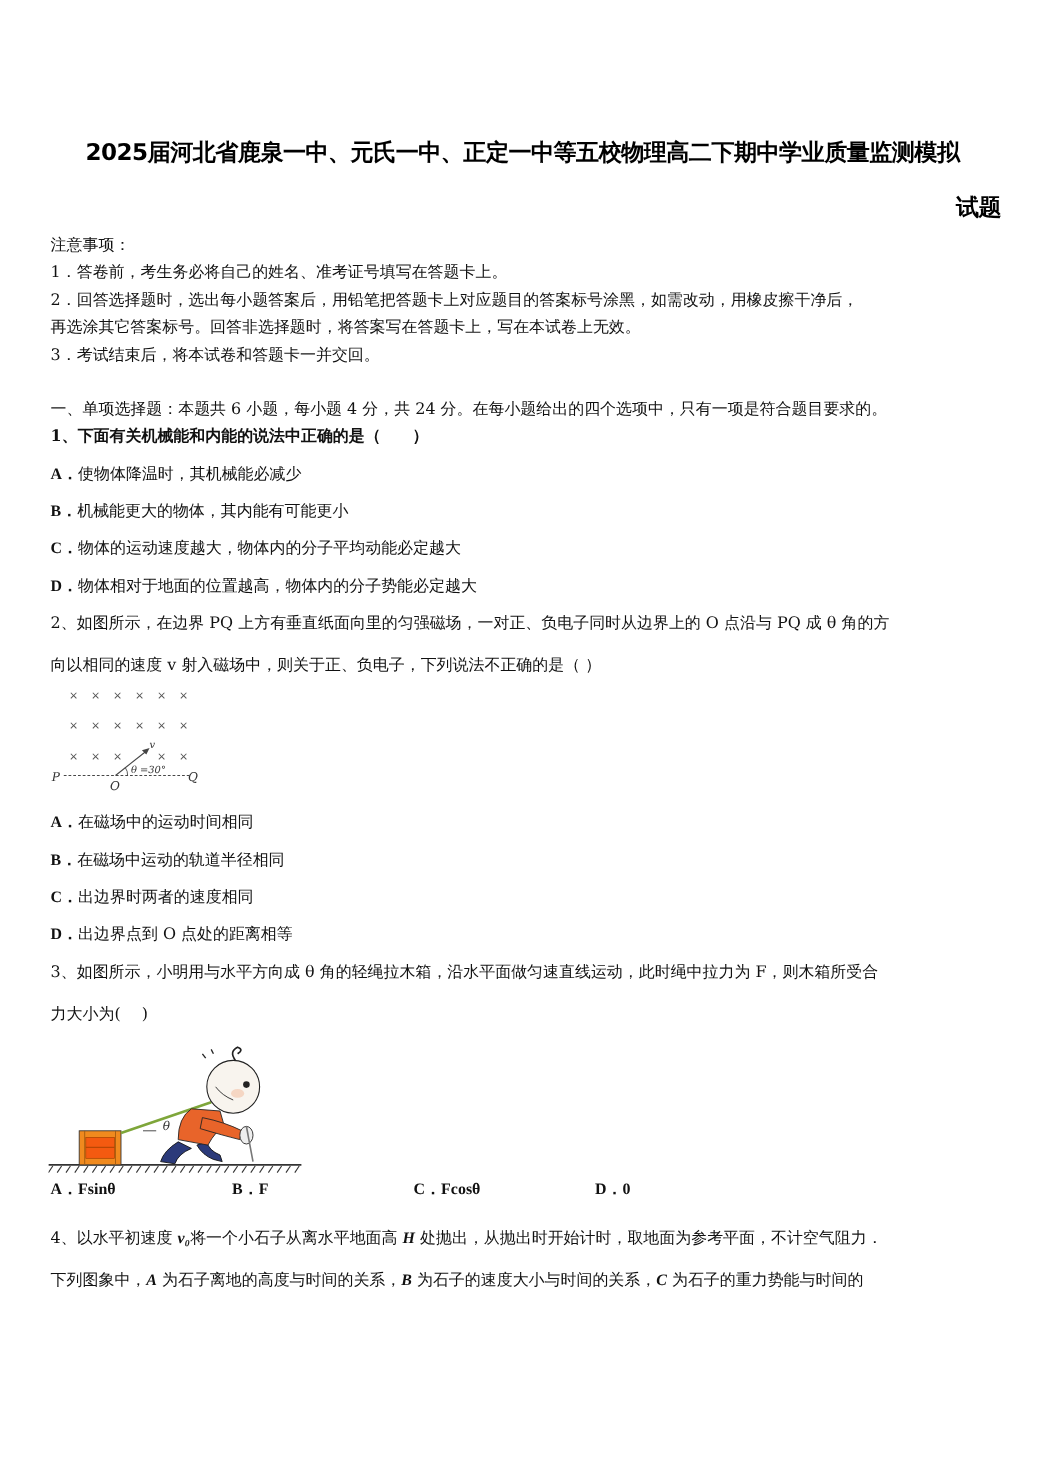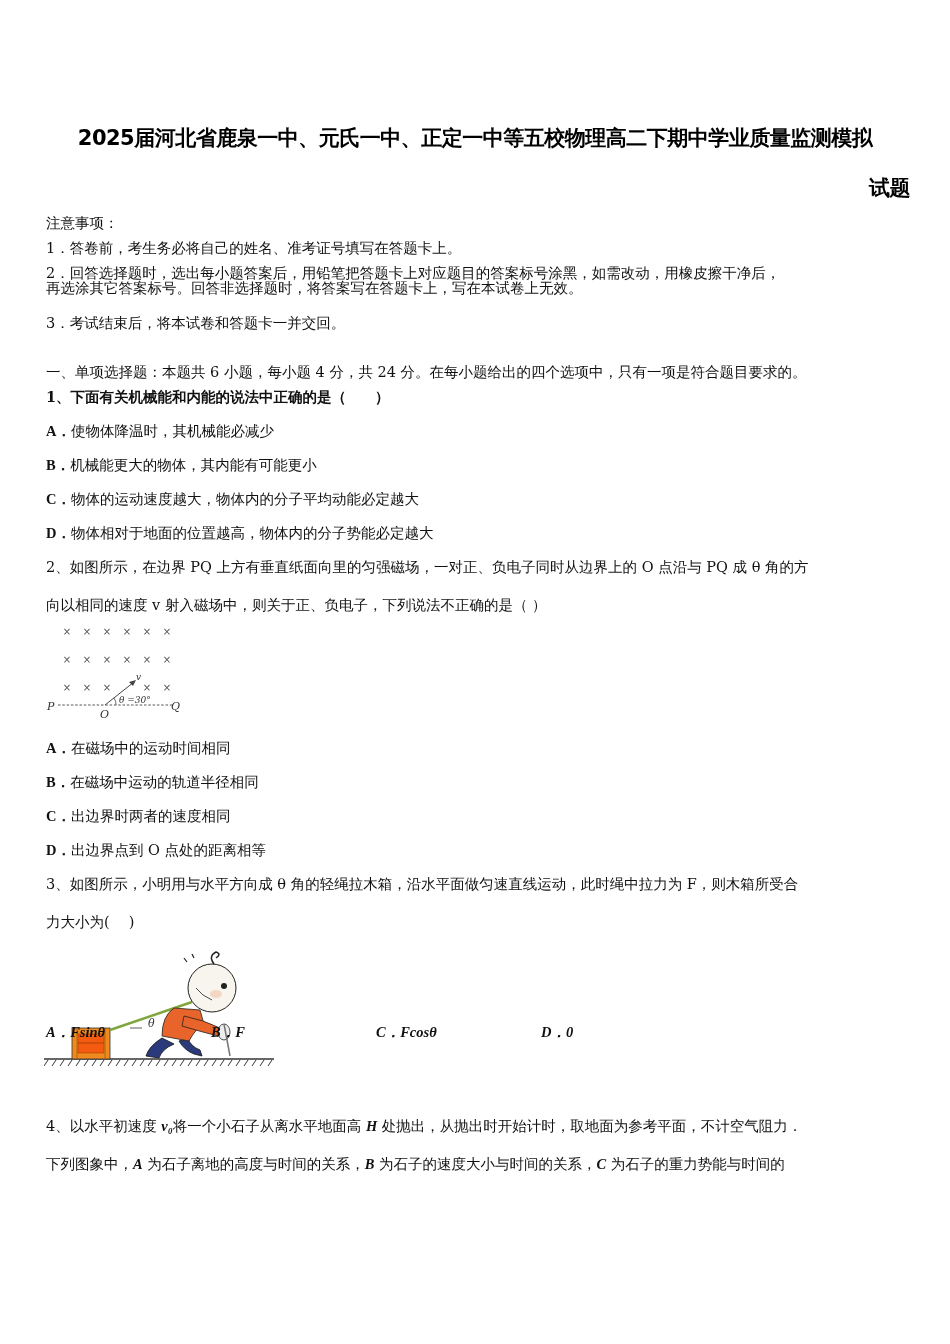--- a/index.html
+++ b/index.html
@@ -46,43 +46,42 @@
       font-weight: bold;
       font-family: "Liberation Serif", "DejaVu Serif", serif;
     }
     .ital {
       font-style: italic;
       font-weight: bold;
       font-family: "Liberation Serif", "DejaVu Serif", serif;
     }
     .opt-row {
       position: absolute;
-      top: 1012px;
+      top: 1060px;
       font-size: 14.5px;
       font-weight: bold;
       font-family: "Liberation Serif", "DejaVu Serif", serif;
       white-space: nowrap;
-      font-style: italic;
     }
     .figure {
       position: absolute;
     }
   </style>
 </head>
 <body>
 
 <div class="page">
 
   <div class="title" style="top:113px;">2025届河北省鹿泉一中、元氏一中、正定一中等五校物理高二下期中学业质量监测模拟</div>
   <div class="title" style="top:163px;text-align:right;">试题</div>
 
   <div class="line" style="top:203px;">注意事项：</div>
   <div class="line" style="top:228px;">1．答卷前，考生务必将自己的姓名、准考证号填写在答题卡上。</div>
   <div class="line" style="top:253px;">2．回答选择题时，选出每小题答案后，用铅笔把答题卡上对应题目的答案标号涂黑，如需改动，用橡皮擦干净后，</div>
-  <div class="line" style="top:268px;">再选涂其它答案标号。回答非选择题时，将答案写在答题卡上，写在本试卷上无效。</div>
+  <div class="line" style="top:278px;">再选涂其它答案标号。回答非选择题时，将答案写在答题卡上，写在本试卷上无效。</div>
   <div class="line" style="top:303px;">3．考试结束后，将本试卷和答题卡一并交回。</div>
 
   <div class="line" style="top:352px;">一、单项选择题：本题共 6 小题，每小题 4 分，共 24 分。在每小题给出的四个选项中，只有一项是符合题目要求的。</div>
 
   <div class="line" style="top:377px;font-weight:bold;">1、下面有关机械能和内能的说法中正确的是（　　）</div>
   <div class="line" style="top:411px;">
     <span class="opt-label">A．</span><span>使物体降温时，其机械能必减少</span>
   </div>
   <div class="line" style="top:445px;">
     <span class="opt-label">B．</span><span>机械能更大的物体，其内能有可能更小</span>

